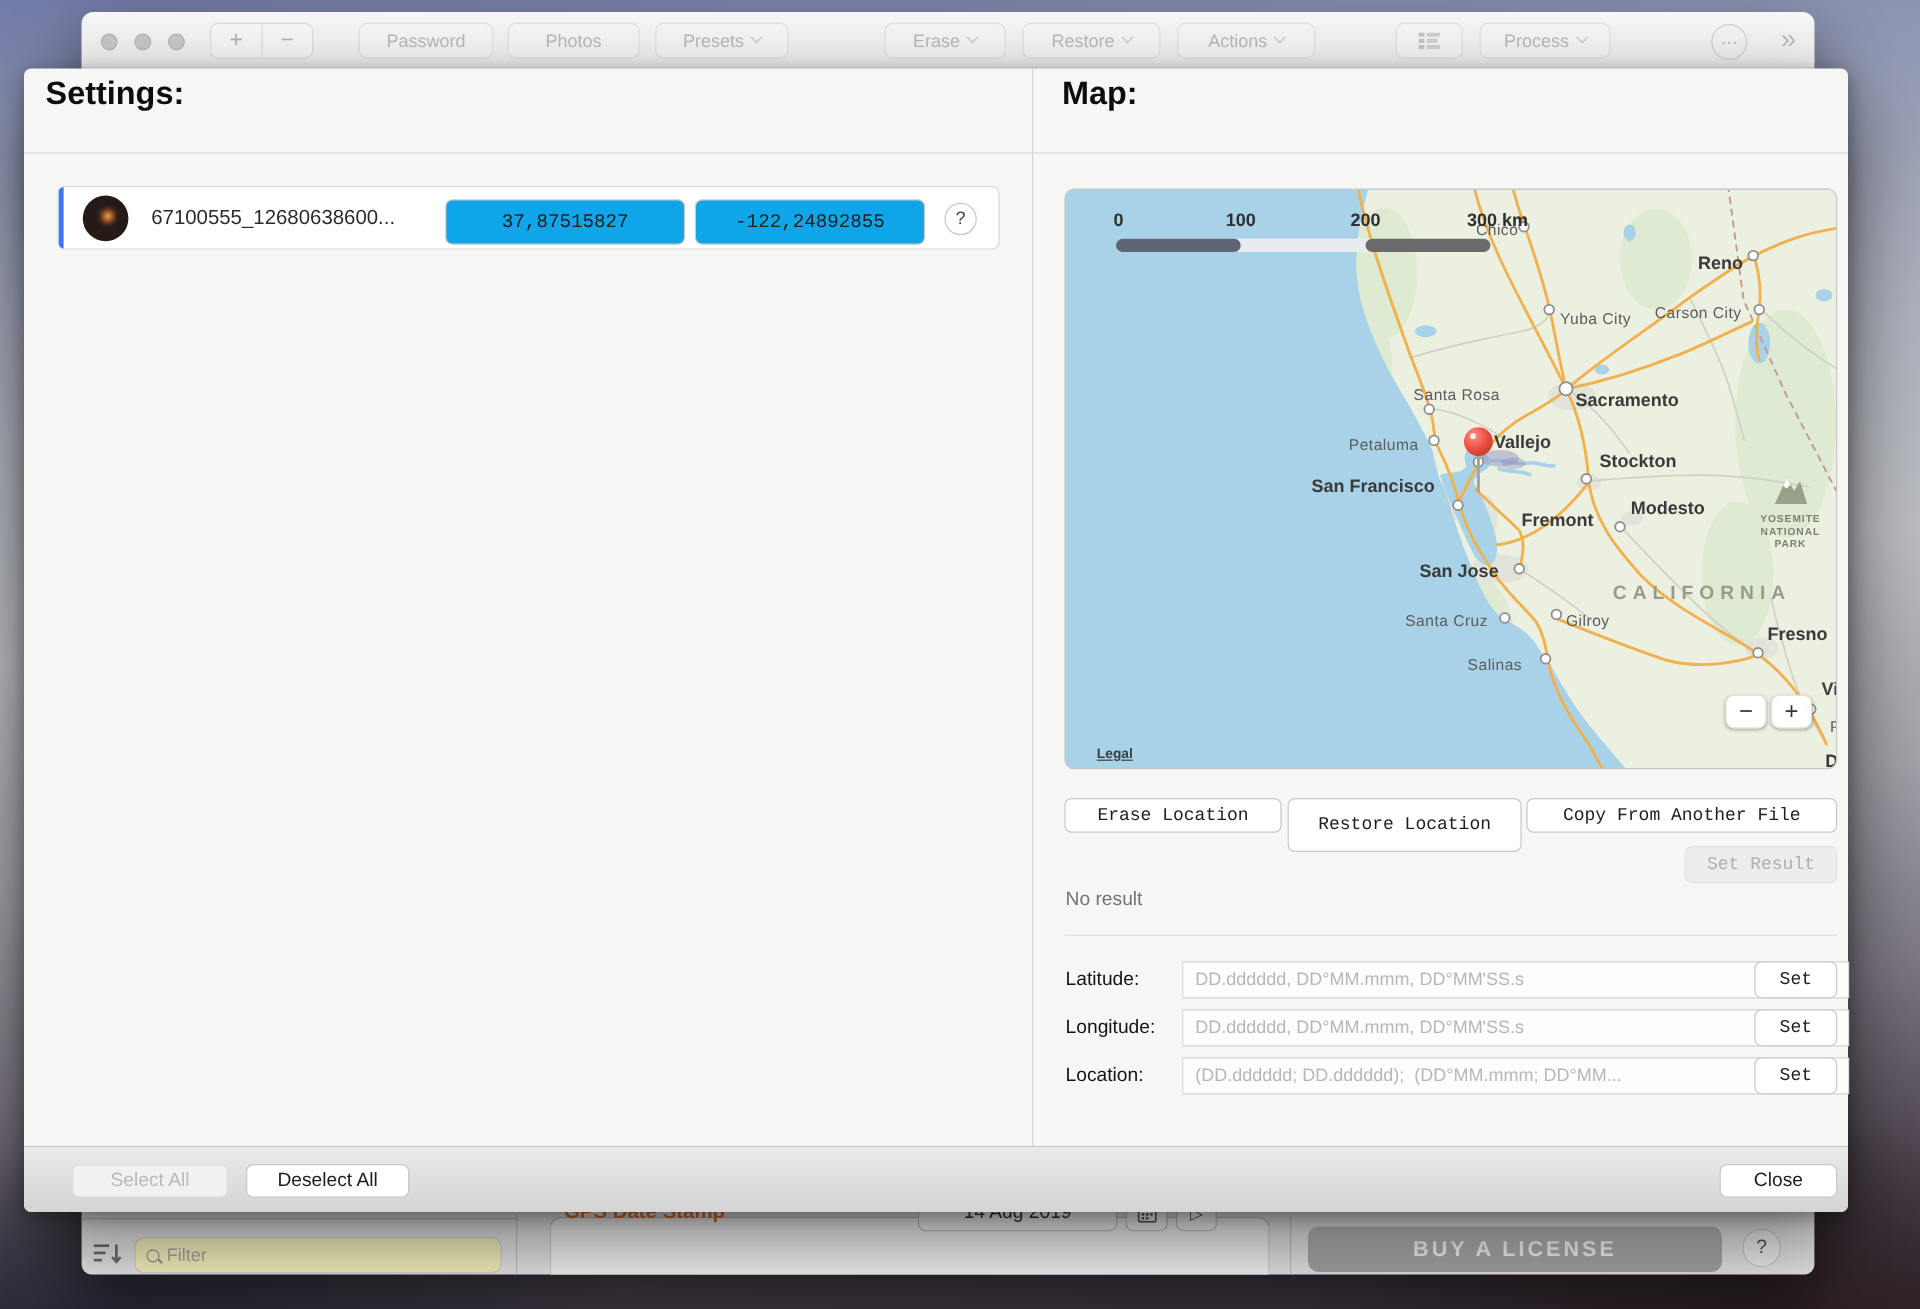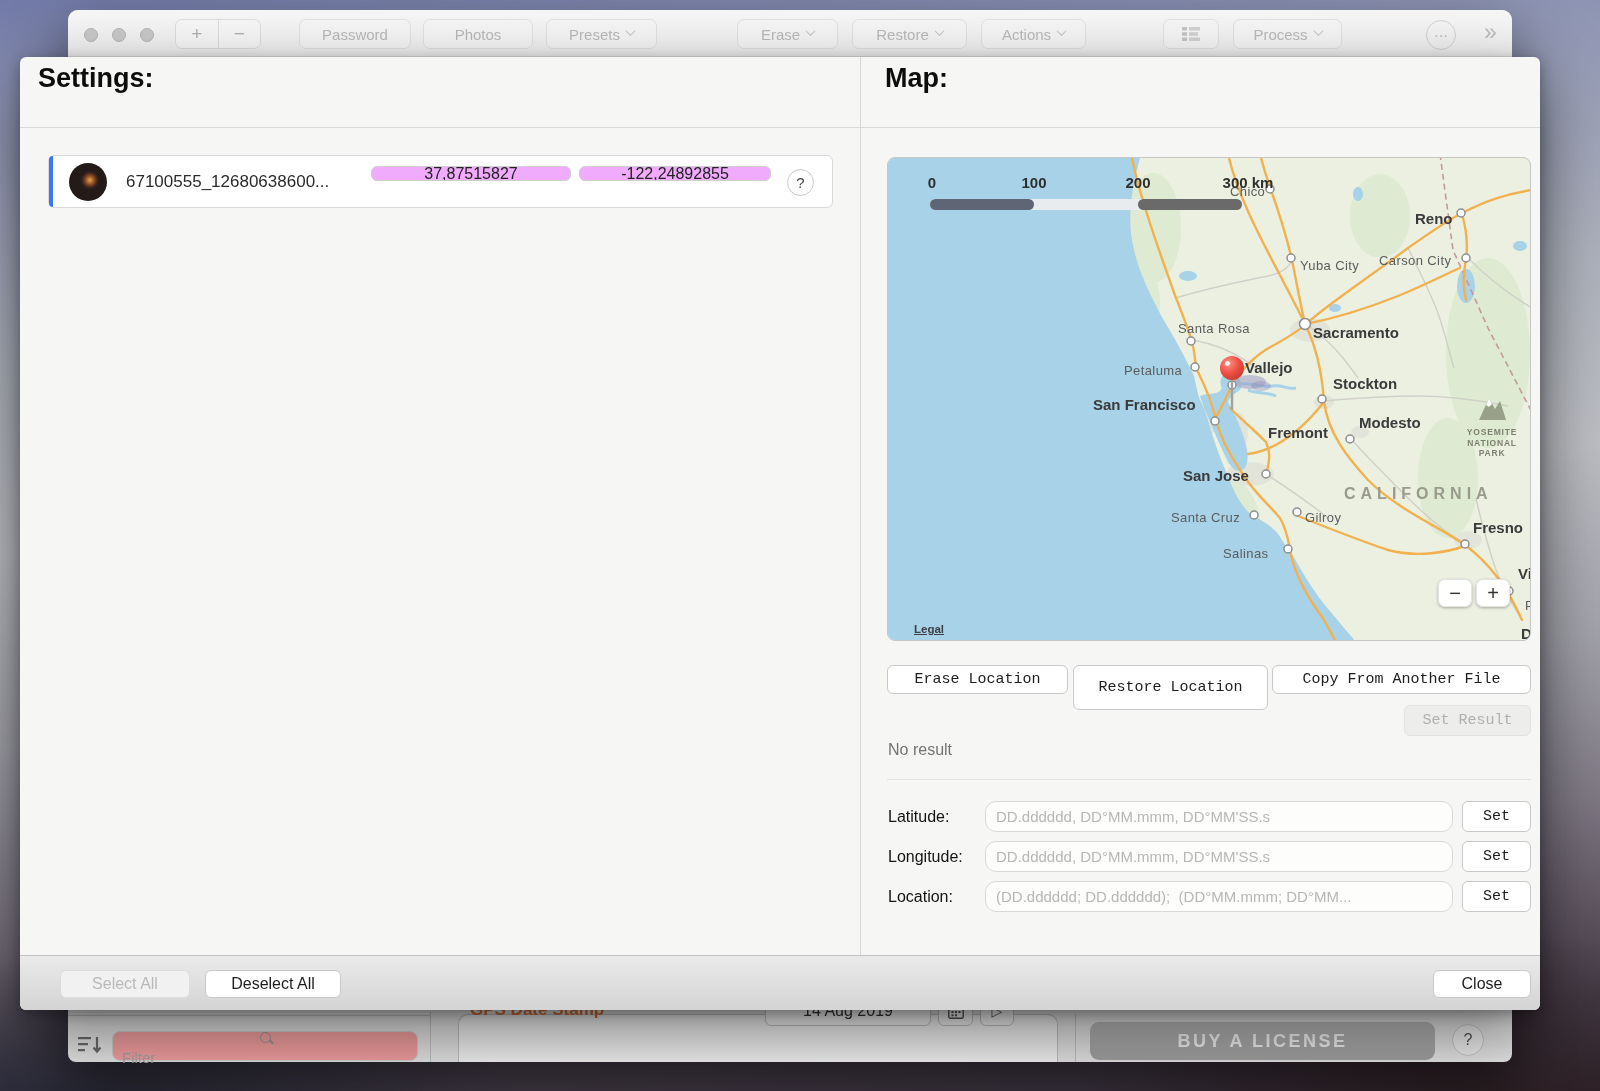--- a/index.html
+++ b/index.html
@@ -29,22 +29,22 @@
     border-radius:7px; color:#bababa; font-size:15px; }
   .chev { width:7px; height:7px; border-right:1.6px solid #c4c4c4; border-bottom:1.6px solid #c4c4c4;
     transform:rotate(45deg) translate(-1px,-1px); margin-top:-3px; }
   .more-circle { position:absolute; left:1358px; top:10px; width:30px; height:30px;
     border:1.5px solid #d2d2d2; border-radius:50%; color:#c2c2c2; font-size:17px;
     display:flex; align-items:center; justify-content:center; padding-bottom:7px; }
   .overflow { position:absolute; left:1416px; top:9px; color:#bdbdbd; font-size:23px; }
   
   .strip-divider { position:absolute; background:#c8c8c8; }
   .filterbox { position:absolute; left:44px; top:1021px; width:306px; height:30px;
-    background:#fca5a5; border:1px solid #d6d6d6; border-radius:8px; display:flex;
-    align-items:center; padding:0 9px; gap:6px;flex-direction:column; }
+    background:#fef9c3; border:1px solid #d6d6d6; border-radius:8px; display:flex;
+    align-items:center; padding:0 9px; gap:6px; }
   .filterbox input { border:0; outline:0; background:transparent; font-size:15px; width:100%;
     color:#444; font-family:inherit; }
   .filterbox input::placeholder { color:#ababab; }
   .mag { width:11px; height:11px; border:1.6px solid #9a9a9a; border-radius:50%; position:relative; flex:0 0 auto;}
   .mag::after { content:""; position:absolute; width:5px; height:1.6px; background:#9a9a9a;
     right:-4px; bottom:-1px; transform:rotate(45deg); }
   .centerpanel { position:absolute; left:390px; top:1004px; width:600px; height:48px;
     background:#fbfbfb; border:1px solid #c5c5c5; border-bottom:none; border-radius:10px 10px 0 0; }
   .gpslabel { position:absolute; left:402px; top:990px; color:#e0722f; font-size:17px; font-weight:700; }
   .datebox { position:absolute; left:697px; top:986px; width:166px; height:30px; background:#fff;
@@ -66,22 +66,22 @@
   .pane-title { position:absolute; top:6px; font-size:27px; font-weight:600; color:#0d0d0d; }
   
   .photorow { position:absolute; left:28px; top:98px; width:785px; height:53px; background:#fff;
     border:1px solid #d9d9d9; border-radius:6px; }
   .rowbar { position:absolute; left:0; top:0; width:4px; height:100%; background:#3b77f7;
     border-radius:6px 0 0 6px; }
   .avatar { position:absolute; left:20px; top:7px; width:38px; height:38px; border-radius:50%;
     background:radial-gradient(10px 10px at 55% 45%, #e8a34e, #8a4a20 45%, #3a2420 75%, #241a18 100%); }
   .fname { position:absolute; left:77px; top:0; height:100%; display:flex; align-items:center;
     font-size:17px; color:#2b2b2b; }
-  .coordbox { position:absolute; top:10px; height:15px; background:#f0abfc; border:1px solid #cfcfcf;
-    border-radius:6px; text-align:center; font-size:16px; color:#222; font-family:Liberation Sans, sans-serif; outline:0; }
+  .coordbox { position:absolute; top:10px; height:38px; background:#0ea5e9; border:1px solid #cfcfcf;
+    border-radius:6px; text-align:center; font-size:16px; color:#222; font-family:Liberation Mono, monospace; outline:0; }
   .rowhelp { position:absolute; left:738px; top:13px; width:27px; height:27px; border-radius:50%;
     background:#fff; border:1px solid #c9c9c9; color:#444; font-size:15px; display:flex;
     align-items:center; justify-content:center; }
   
   .mapbox { position:absolute; left:867px; top:100px; width:644px; height:484px; border-radius:8px;
     overflow:hidden; border:1px solid #c6c6c6; background:#a7d2e7; }
   .legal { position:absolute; left:6px; bottom:5px; font-size:11.5px; font-weight:700;
     color:#3c4043; text-decoration:underline;padding-left:20px; }
   .zoomctl { position:absolute; right:20px; bottom:33px; display:flex; gap:4px; }
   .zoomctl .zb { width:34px; height:28px; background:rgba(255,255,255,.96); border-radius:7px;
@@ -104,22 +104,22 @@
   .btn.dis { background:#ededeb; border-color:#e2e2e0; color:#b0b0b0; }
   .searchbox { position:absolute; left:867px; top:648px; width:506px; height:31px; background:#fdfdfc;
     border:1px solid #d4d4d4; border-radius:7px; display:flex; align-items:center; padding:0 10px; gap:7px; }
   .searchbox input { border:0; outline:0; background:transparent; width:100%; font-size:16px;
     color:#333; font-family:inherit; }
   .searchbox input::placeholder { color:#b4b4b4; }
   .noresult { position:absolute; left:868px; top:684px; font-size:16px; color:#737373; }
   .hdiv2 { position:absolute; left:867px; top:722px; width:644px; height:1px; background:#e2e2e0; }
   .fldlabel { position:absolute; left:868px; height:31px; display:flex; align-items:center;
     font-size:16px; color:#141414; }
-  .fldinput { position:absolute; left:965px; width:468px; height:31px; background:#fdfdfc;
-    border:1px solid #d8d8d8; border-radius:11px; padding:0 10px; font-size:15px; color:#333;
+  .fldinput { position:absolute; left:965px; width:556px; height:31px; background:#fdfdfc;
+    border:1px solid #d8d8d8; border-radius:1px; padding:0 10px; font-size:15px; color:#333;
     font-family:inherit; outline:0; }
   .fldinput::placeholder { color:#b7b7b7; }
   
   .dlgfooter { position:absolute; left:0; top:898px; width:100%; height:55px;
     background:linear-gradient(#eaeaea,#d4d4d4); border-top:1px solid #c3c3c3;
     border-radius:0 0 6px 6px; }
   .fbtn { position:absolute; top:14px; height:28px; background:#fff; border:1px solid #c8c8c8;
     border-radius:6px; display:flex; align-items:center; justify-content:center; font-size:16px;
     color:#1d1d1f; }
   .fbtn.dis { background:#f1f1f1; border-color:#dcdcdc; color:#b9b9b9; }
@@ -149,21 +149,21 @@
           <span class="chev"></span>
         </div>
       <div class="tbtn" style="left:669px;width:101px">
           <span>Erase</span>
           <span class="chev"></span>
         </div>
       <div class="tbtn" style="left:784px;width:115px">
           <span>Restore</span>
           <span class="chev"></span>
         </div>
-      <div class="tbtn" style="left:913px;width:105px">
+      <div class="tbtn" style="left:913px;width:115px">
           <span>Actions</span>
           <span class="chev"></span>
         </div>
       <div class="tbtn" style="left:1095px;width:56px">
         <svg width="18" height="14" viewBox="0 0 18 14">
           <rect x="0" y="0" width="5" height="3.5" fill="#c6c6c6"></rect>
             <rect x="7" y="0" width="11" height="3.5" fill="#d2d2d2"></rect>
           <rect x="0" y="5.25" width="5" height="3.5" fill="#c6c6c6"></rect>
             <rect x="7" y="5.25" width="9" height="3.5" fill="#d2d2d2"></rect>
           <rect x="0" y="10.5" width="5" height="3.5" fill="#c6c6c6"></rect>

